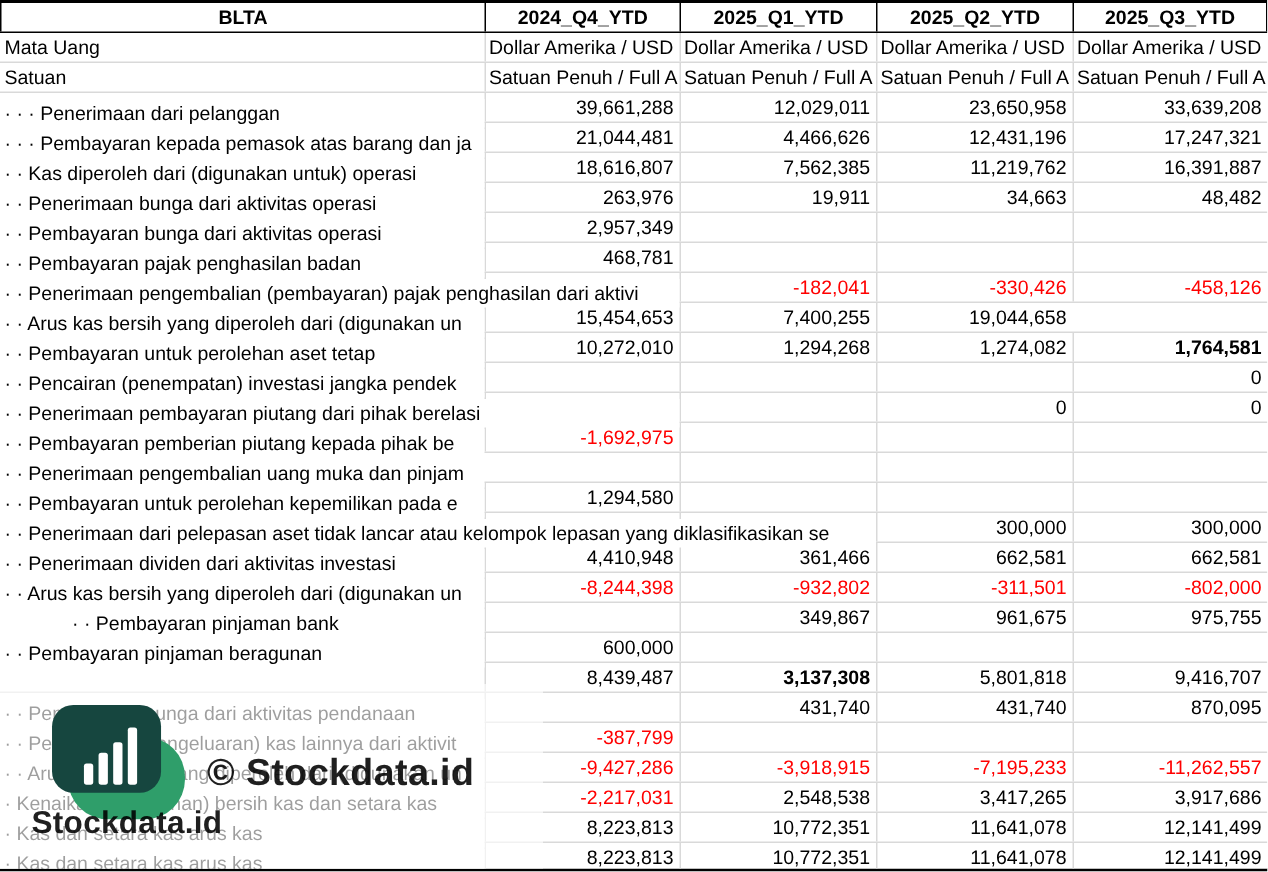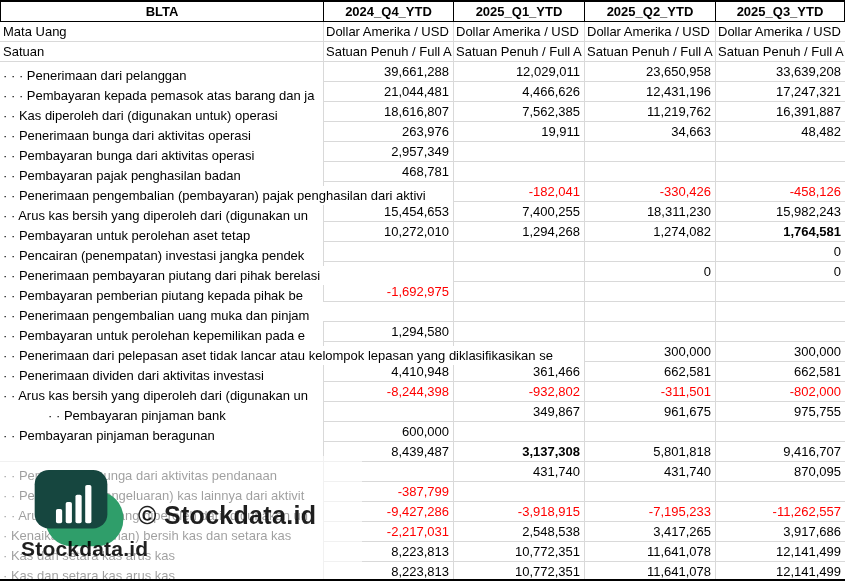--- a/index.html
+++ b/index.html
@@ -122,22 +122,21 @@
         <div class="vcell" style="width: 130px;"></div>
         <div class="vcell neg" style="width: 131px;">-182,041</div>
         <div class="vcell neg" style="width: 131px;">-330,426</div>
         <div class="vcell neg" style="width: 130px;">-458,126</div>
       </div>
       <div class="trow">
         <div class="rlabel" style="width: 323px;">· · Arus kas bersih yang diperoleh dari (digunakan un</div>
         <div class="spacer"></div>
         <div class="vcell" style="width: 130px;">15,454,653</div>
         <div class="vcell" style="width: 131px;">7,400,255</div>
-        <div class="vcell" style="width: 131px;">18,311,230</div>
-        <div class="vcell" style="width: 130px;">15,982,243</div>
+        <div class="vcell" style="width: 131px;">19,044,658</div>
       </div>
       <div class="trow">
         <div class="rlabel" style="width: 323px;">· · Pembayaran untuk perolehan aset tetap</div>
         <div class="spacer"></div>
         <div class="vcell" style="width: 130px;">10,272,010</div>
         <div class="vcell" style="width: 131px;">1,294,268</div>
         <div class="vcell" style="width: 131px;">1,274,082</div>
         <div class="vcell" style="width: 130px; font-weight: bold;">1,764,581</div>
       </div>
       <div class="trow">

